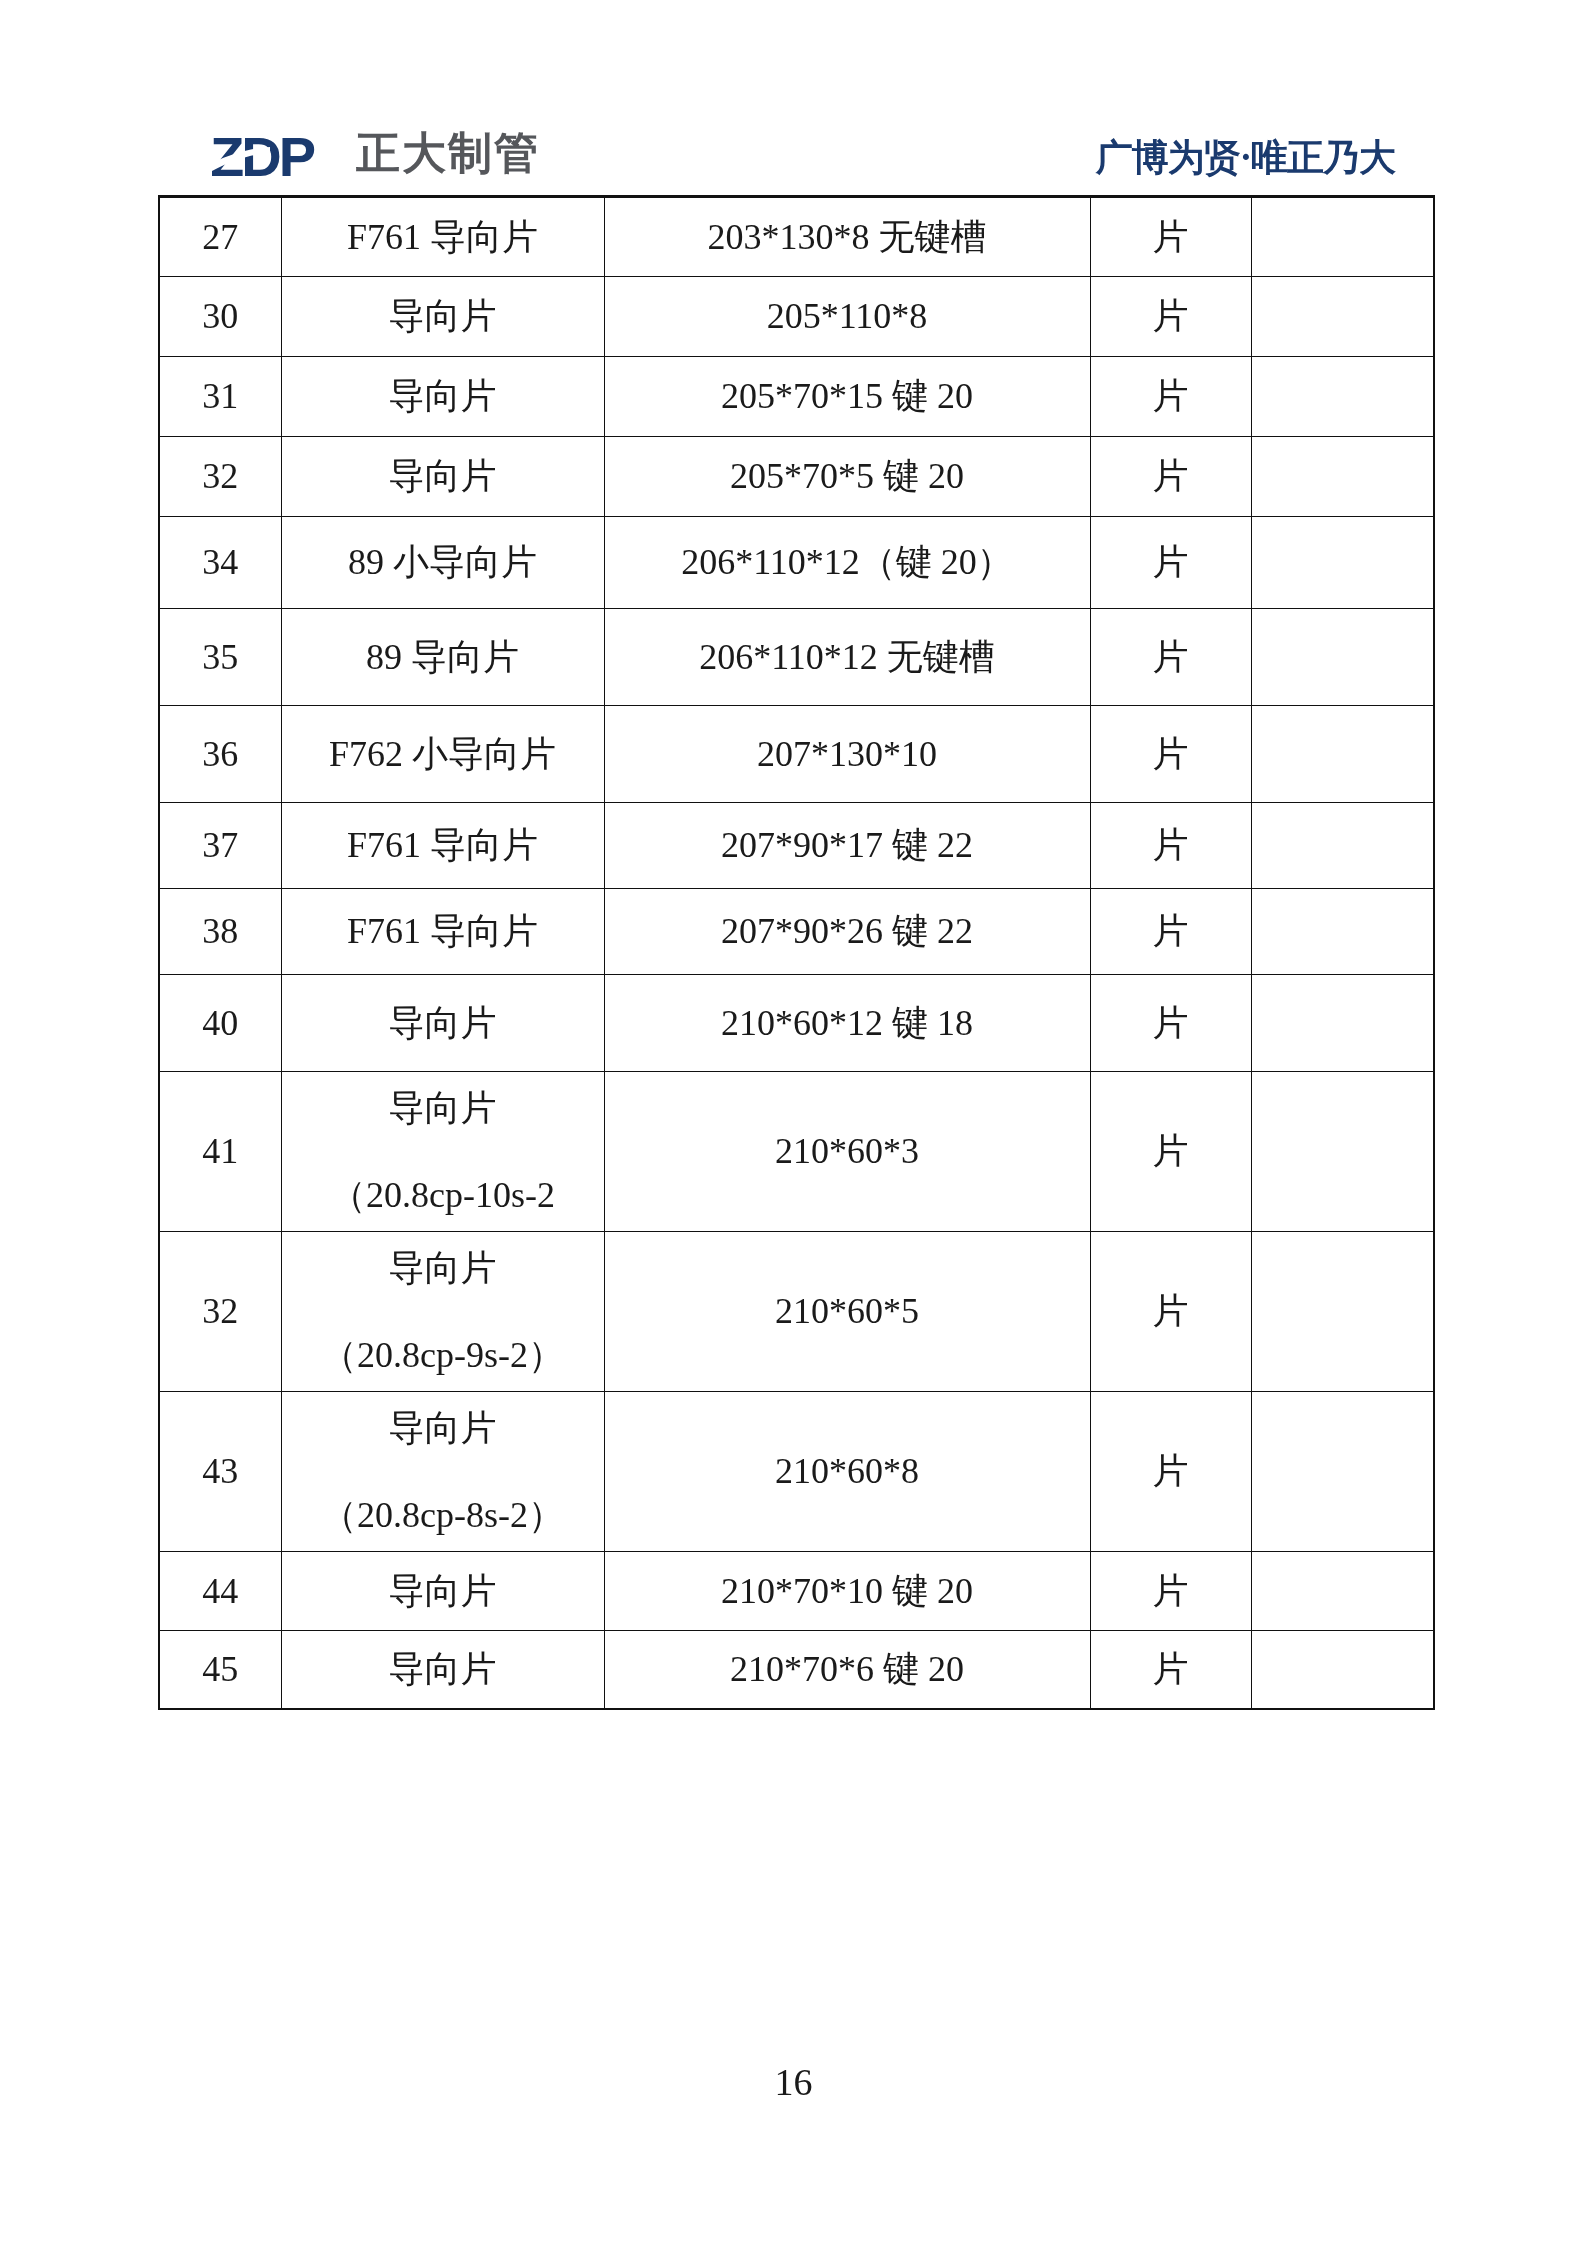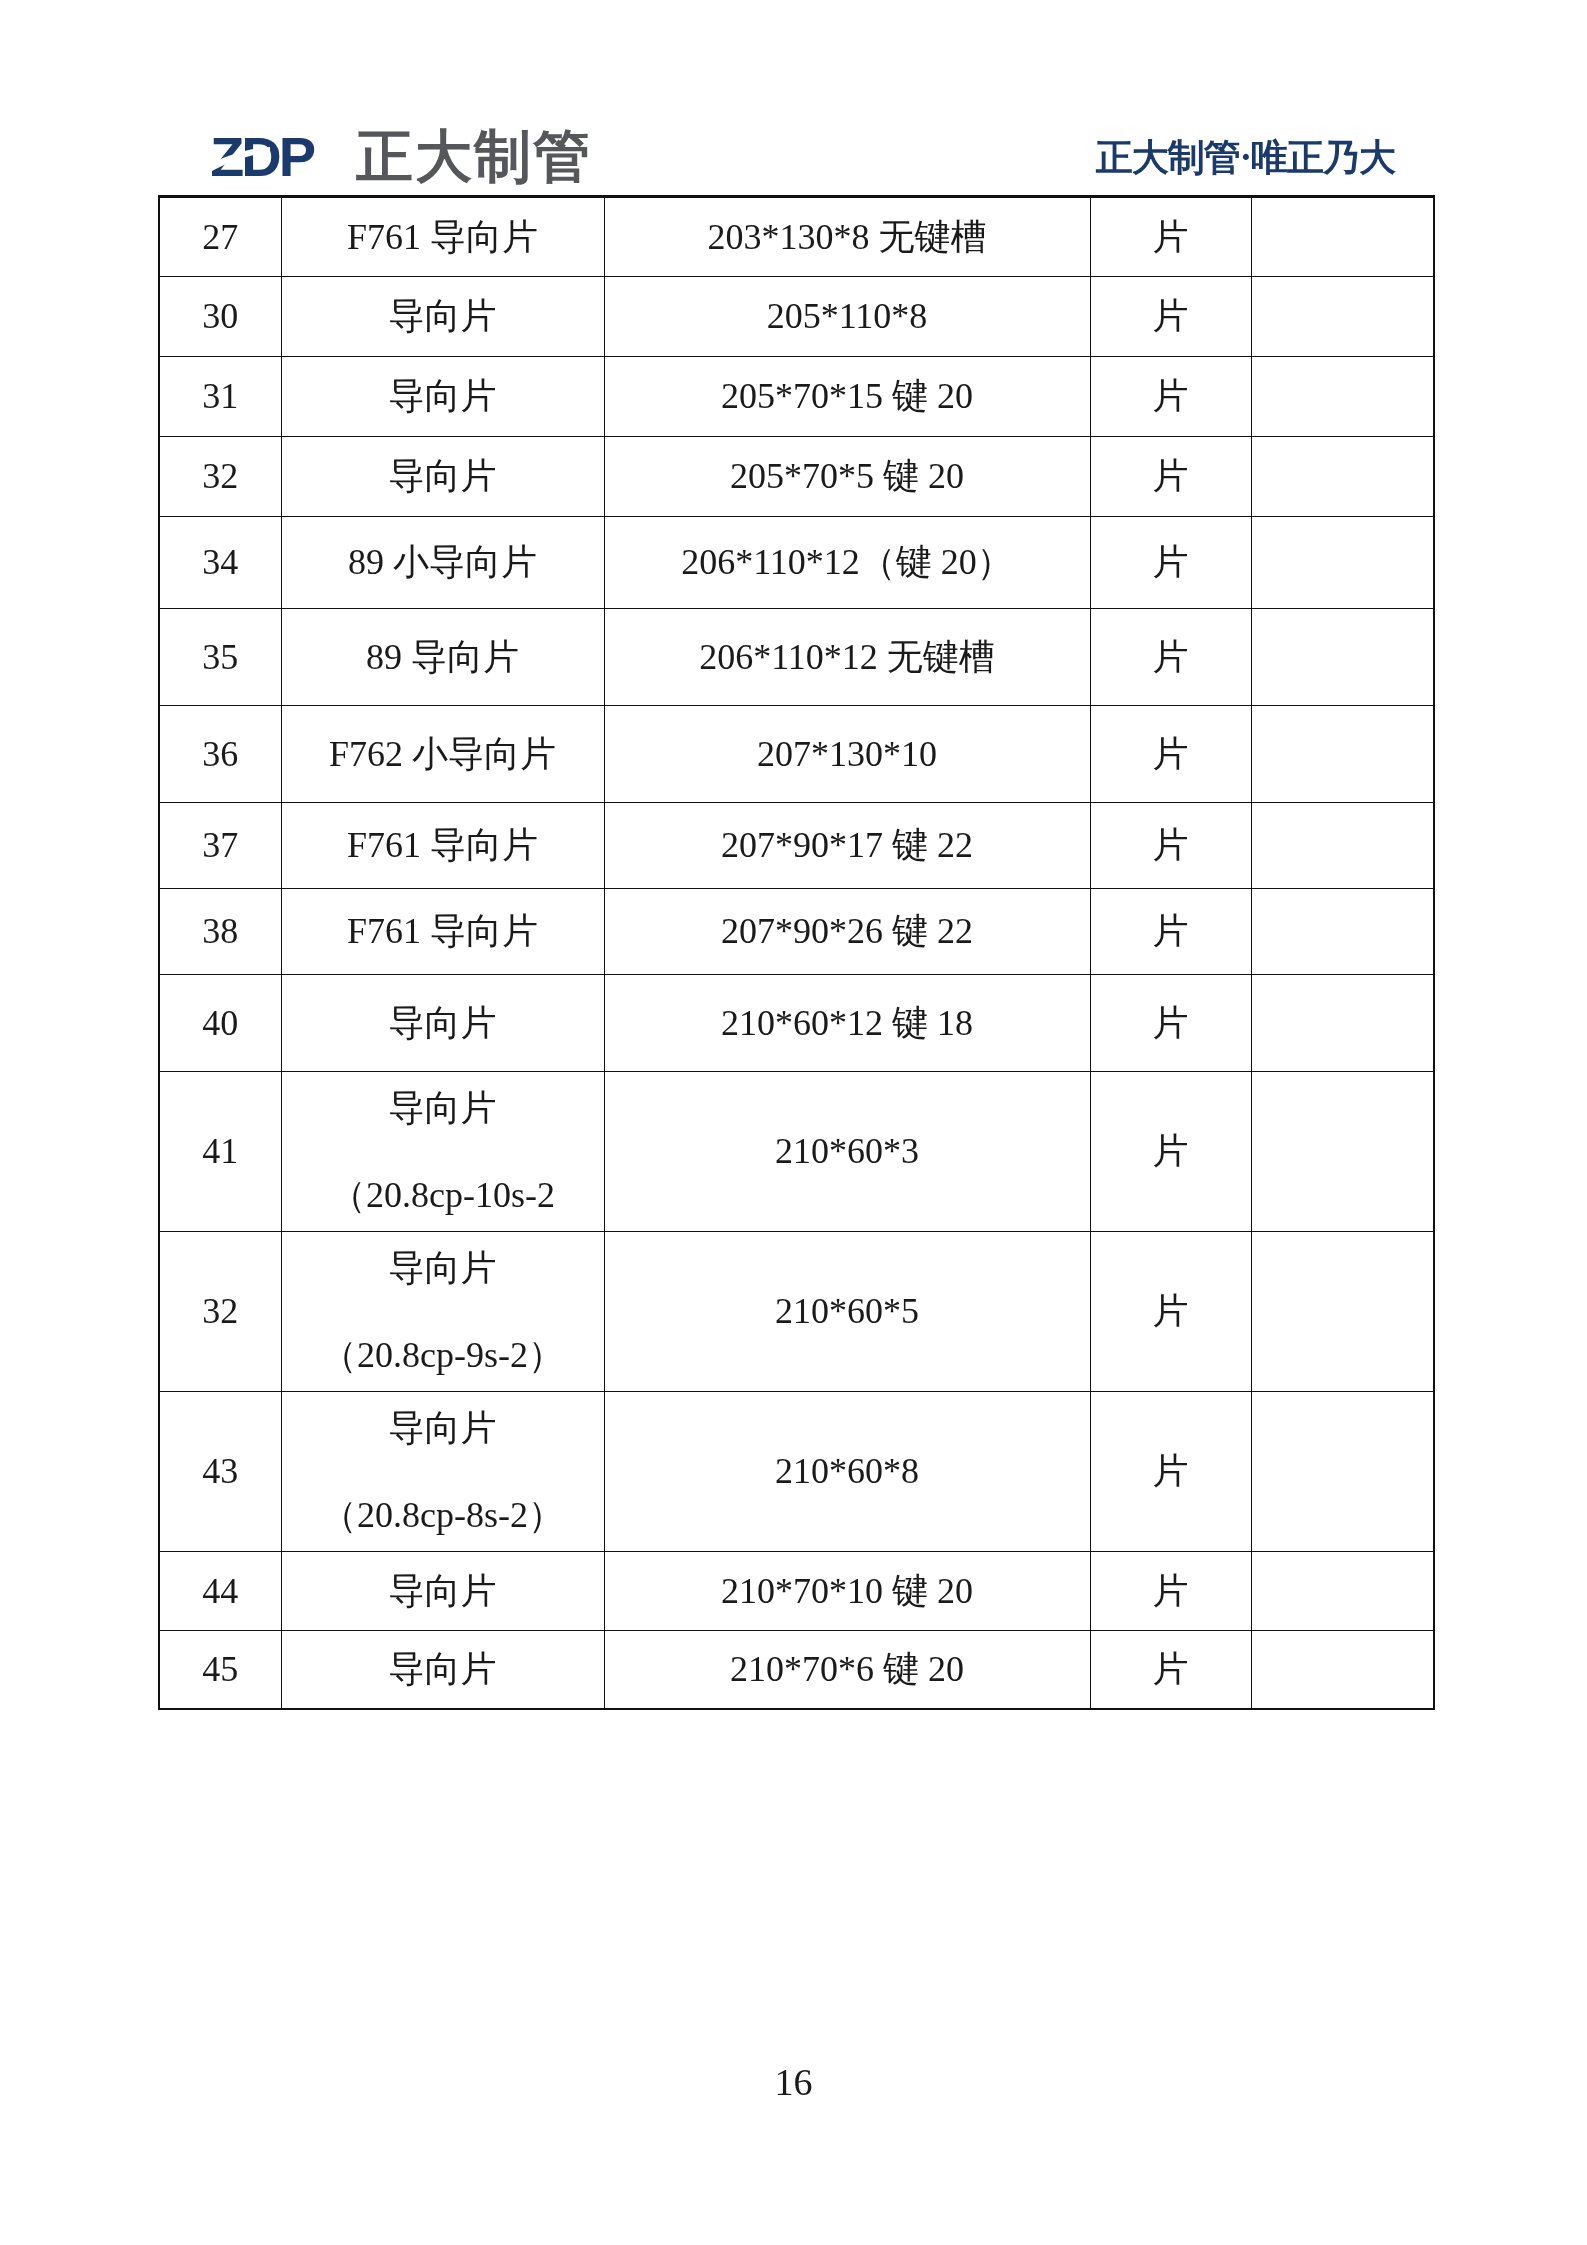--- a/index.html
+++ b/index.html
@@ -13,23 +13,23 @@
   }
   .page { position:absolute; inset:0; background:#fff; }
 
   
   .logo {
     position:absolute; left:196px; top:130px; height:52px;
     display:flex; align-items:center; gap:16px;margin-left:16px;
   }
   .logo svg { display:block; }
   .logo-cn {
-    font-family:Liberation Sans, sans-serif;
+    font-family:Liberation Mono, monospace;
     font-weight:900;
-    font-size:57px;
+    font-size:44px;
     letter-spacing:2px;
     color:var(--logo_gray,#54565a);
     line-height:1;
     text-align:right;
   }
   .slogan {
     position:absolute; top:136px; right:192px;
     font-family:"Liberation Serif","DejaVu Serif",serif;
     font-weight:700;
     font-size:37px;
@@ -81,21 +81,21 @@
 <div class="page">
 
   <div class="logo">
     <svg width="128" height="52" viewBox="0 0 128 52" aria-hidden="true">
       <text x="-2" y="46" font-family="Liberation Sans, DejaVu Sans, sans-serif" font-size="56" font-weight="900" letter-spacing="-3" fill="#1a3a6e">ZDP</text>
       <path d="M -2 34 C 20 23, 40 18, 58 17 L 58 23 C 40 24, 20 30, -2 42 Z" fill="#ffffff"></path>
     </svg>
     <span class="logo-cn">正大制管</span>
   </div>
 
-  <div class="slogan">正大制管·唯正乃大</div>
+  <div class="slogan">广博为贤·唯正乃大</div>
 
   <table class="parts">
     <colgroup>
       <col class="c1">
         <col class="c2">
         <col class="c3">
         <col class="c4">
         <col class="c5">
     </colgroup>
     <tbody id="rows">

